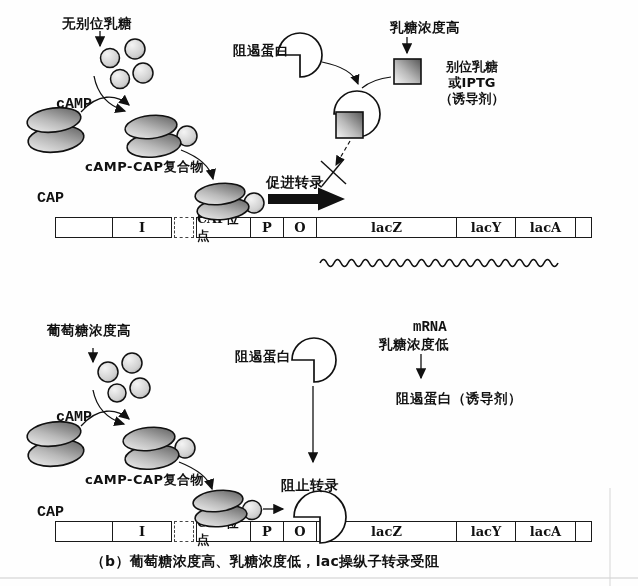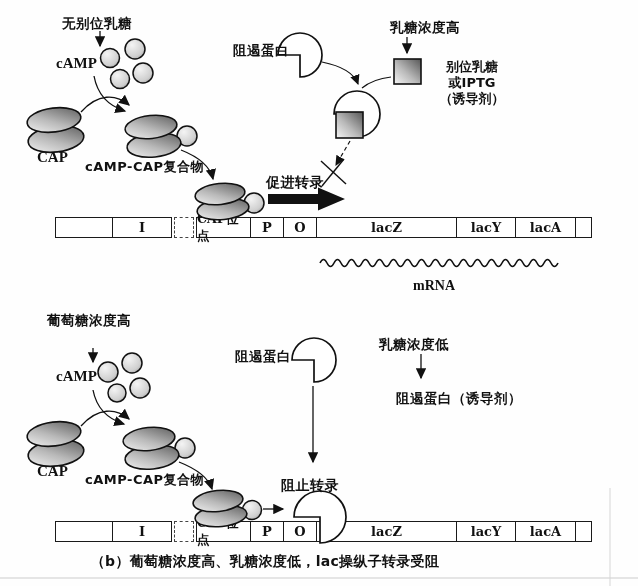--- a/index.html
+++ b/index.html
@@ -4,21 +4,21 @@
 <style>
   html,body{margin:0;padding:0;}
   body{
     width:638px;height:586px;position:relative;background:#fefefe;
     font-family:"DejaVu Sans",sans-serif;color:#111;overflow:hidden;
   }
   .stage{position:absolute;inset:0;}
   svg.art{position:absolute;left:0;top:0;z-index:2;pointer-events:none;}
   .lbl{position:absolute;z-index:3;font-weight:700;white-space:nowrap;color:#111;}
   .cn{font-size:13.5px;letter-spacing:0.5px;}
-  .latin{font-family:Liberation Serif, serif;font-size:15px;}
+  .latin{font-family:Liberation Mono, monospace;font-size:15px;margin-top:41px;}
   .caption{width:520px;text-align:center;font-size:14px;letter-spacing:0.3px;}
   .inducer-col{width:96px;text-align:center;line-height:16px;font-size:13px;}
   
   .bar{position:absolute;z-index:1;height:21px;}
   .bar-box{position:absolute;top:0;height:21px;border:1.6px solid #1a1a1a;
     box-sizing:border-box;display:flex;background:#fff;}
   .bar-gap{position:absolute;top:0;height:21px;border:1.4px dashed #444;
     box-sizing:border-box;background:#fff;}
   .cell{height:100%;display:flex;align-items:center;justify-content:center;
     box-sizing:border-box;font-weight:700;font-size:13px;
@@ -208,21 +208,21 @@
   <div class="lbl inducer-col" style="left:424px;top:59px;">
     <div>别位乳糖</div>
     <div>或IPTG</div>
     <div>（诱导剂）</div>
   </div>
   <div class="lbl latin" style="left:37px;top:149px;">CAP</div>
   <div class="lbl cn" style="left:85px;top:158px;font-size:13px;">cAMP-CAP复合物</div>
   <div class="lbl cn" style="left:266px;top:174px;font-size:14px;">促进转录</div>
   <div class="lbl latin" style="left:413px;top:278px;font-size:14px;">mRNA</div>
 
-  <div class="lbl cn" style="left:47px;top:312px;">葡萄糖浓度高</div>
+  <div class="lbl cn" style="left:47px;top:322px;">葡萄糖浓度高</div>
   <div class="lbl latin" style="left:56px;top:368px;">cAMP</div>
   <div class="lbl cn" style="left:235px;top:348px;">阻遏蛋白</div>
   <div class="lbl cn" style="left:379px;top:336px;">乳糖浓度低</div>
   <div class="lbl cn" style="left:396px;top:390px;">阻遏蛋白（诱导剂）</div>
   <div class="lbl latin" style="left:37px;top:463px;">CAP</div>
   <div class="lbl cn" style="left:85px;top:471px;font-size:13px;">cAMP-CAP复合物</div>
   <div class="lbl cn" style="left:281px;top:477px;font-size:14px;">阻止转录</div>
   <div class="lbl caption" style="left:0;top:553px;width:530px;">（b）葡萄糖浓度高、乳糖浓度低，lac操纵子转录受阻</div>
 
 </div>

